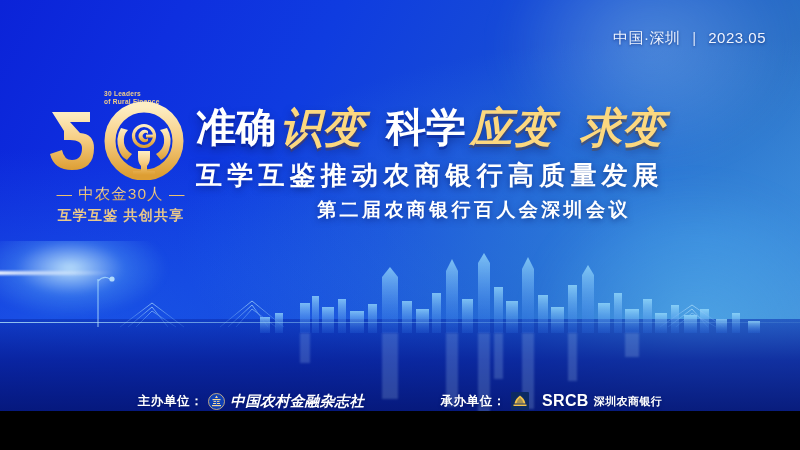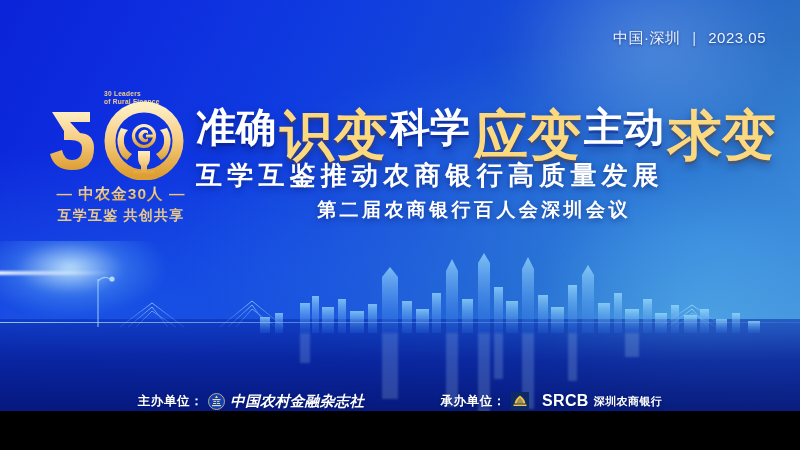--- a/index.html
+++ b/index.html
@@ -63,33 +63,33 @@
   .date{position:absolute;right:34px;top:29px;color:#eef4ff;font-size:15px;letter-spacing:.5px;
         text-shadow:0 1px 3px rgba(0,20,90,.6);white-space:nowrap;}
   .date .sep{margin:0 7px;opacity:.85;}
 
   
   .logo{position:absolute;left:40px;top:88px;width:162px;height:148px;}
   .logo-en{position:absolute;left:64px;top:2px;width:96px;line-height:1.15;
     font-size:6.6px;font-weight:700;color:#f3cf88;letter-spacing:.25px;text-align:left;}
   .logo-mark{position:absolute;left:6px;top:12px;width:152px;height:80px;}
   .logo-cn{position:absolute;left:0;top:96px;width:162px;text-align:center;
-    font-size:15.5px;font-weight:700;letter-spacing:1px;
+    font-size:15.5px;font-weight:400;letter-spacing:1px;
     background:linear-gradient(180deg,#fbe3ad,#e0a33d);-webkit-background-clip:text;
     background-clip:text;color:transparent;white-space:nowrap;}
   .logo-sub{position:absolute;left:0;top:119px;width:162px;text-align:center;
     font-size:14px;font-weight:700;color:#e9c88a;letter-spacing:1.2px;white-space:nowrap;}
 
   
   .head{position:absolute;left:196px;top:100px;width:556px;}
   .h1{display:flex;align-items:flex-start;gap:0;white-space:nowrap;height:52px;}
   .h1 .blk{font-size:40px;font-weight:900;color:#ffffff;letter-spacing:0px;
     text-shadow:0 3px 0 rgba(8,32,140,.45),0 5px 10px rgba(0,15,80,.45);
     font-family:"DejaVu Sans","Liberation Sans",sans-serif;}
-  .h1 .scr{font-size:54px;font-weight:700;
+  .h1 .scr{font-size:42px;font-weight:700;font-style:italic;
     font-family:"DejaVu Serif","Liberation Serif",serif;
     color:#fcd87f;margin:0 2px 0 4px;
     text-shadow:0 3px 0 rgba(120,62,8,.35),0 5px 10px rgba(0,15,80,.4);}
   .h1 .gap{width:20px;display:inline-block;}
   .h2{margin-top:6px;font-size:26px;font-weight:700;color:#fff;letter-spacing:5.2px;
     white-space:nowrap;text-shadow:0 2px 7px rgba(0,18,90,.55);
     font-family:"DejaVu Sans","Liberation Sans",sans-serif;}
   .h3wrap{margin-top:4px;display:flex;justify-content:center;width:556px;}
   .h3{font-size:19px;font-weight:700;color:#ffffff;letter-spacing:3.4px;white-space:nowrap;
     text-shadow:0 2px 6px rgba(0,18,90,.5);}
@@ -261,21 +261,20 @@
   </div>
 
   <div class="head">
     <div class="h1">
       <span class="blk">准确</span>
       <span class="scr">识变</span>
       <span class="gap"></span>
       <span class="blk">科学</span>
       <span class="scr">应变</span>
       <span class="gap"></span>
-      <span class="blk">主动</span>
       <span class="scr">求变</span>
     </div>
     <div class="h2">互学互鉴推动农商银行高质量发展</div>
     <div class="h3wrap">
       <div class="h3">第二届农商银行百人会深圳会议</div>
     </div>
   </div>
 
   <div class="footer">
 

